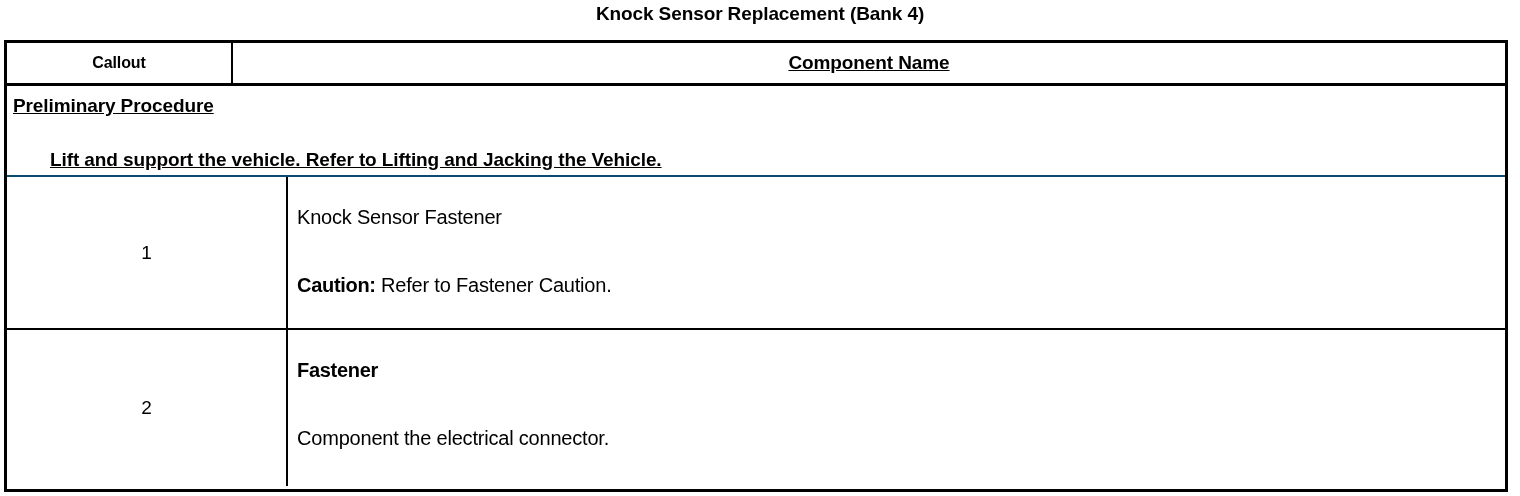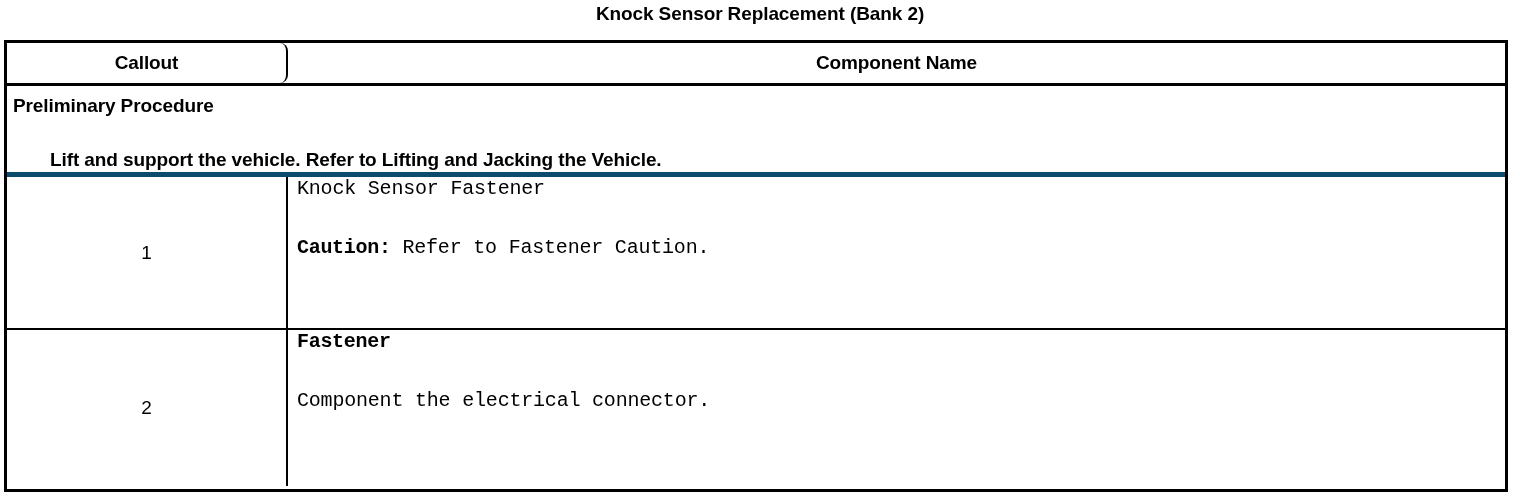--- a/index.html
+++ b/index.html
@@ -56,49 +56,50 @@
   }
 
   
   .row-head {
     height: 43px;
     border-bottom: 3px solid #000000;
     display: flex;
     align-items: center;
   }
   .head-callout {
-    width: 281px;
+    width: 226px;
     box-sizing: border-box;
     border-right: 2px solid #000000;
     height: 100%;
     display: flex;
     align-items: center;
     justify-content: center;
     font-weight: bold;
-    font-size: 19px;
+    font-size: 16px;
     letter-spacing: -0.1px;
-    border-radius: 8px;
   }
   .head-component {
     flex: 1;
     height: 100%;
     display: flex;
     align-items: center;
     justify-content: center;
     font-weight: bold;
     font-size: 19px;
     letter-spacing: -0.1px;
+    text-decoration: underline;
   }
 
   
   .row-prelim {
     height: 91px;
-    border-bottom: 5px solid #0c4a6e;
+    border-bottom: 2px solid #0c4a6e;
     padding: 9px 0 16px 6px;
     box-sizing: border-box;
+    text-decoration: underline;
   }
   .prelim-line {
     font-weight: bold;
     font-size: 19px;
     line-height: 22px;
     letter-spacing: -0.1px;
     white-space: nowrap;
   }
   .prelim-line.second {
     margin-top: 32px;
@@ -123,46 +124,45 @@
     border-right: 2px solid #000000;
     display: flex;
     align-items: center;
     justify-content: center;
     font-size: 19px;
     font-family: "Liberation Sans", sans-serif;
   }
   .cell-component {
     flex: 1;
     box-sizing: border-box;
-    padding: 0 0 0 9px;
+    padding: 28px 0 0 9px;
     font-size: 20px;
     line-height: 24px;
-    font-family: Liberation Mono, monospace;
   }
   .cline {
     white-space: nowrap;
     font-size: 20px;
     line-height: 24px;
     letter-spacing: -0.2px;
   }
   .cline + .cline {
-    margin-top: 35px;
+    margin-top: 44px;
   }
   .cline.bold,
   .lead-bold {
     font-weight: bold;
     letter-spacing: -0.3px;
   }
 </style>
 </head>
 <body>
 
 <div class="page">
 
-  <div class="doc-title">Knock Sensor Replacement (Bank 2)</div>
+  <div class="doc-title">Knock Sensor Replacement (Bank 4)</div>
 
   <div class="proc-table">
 
     <div class="row row-head">
       <div class="head-callout">Callout</div>
       <div class="head-component">Component Name</div>
     </div>
 
     <div class="row row-prelim">
       <div class="prelim-line">Preliminary Procedure</div>

